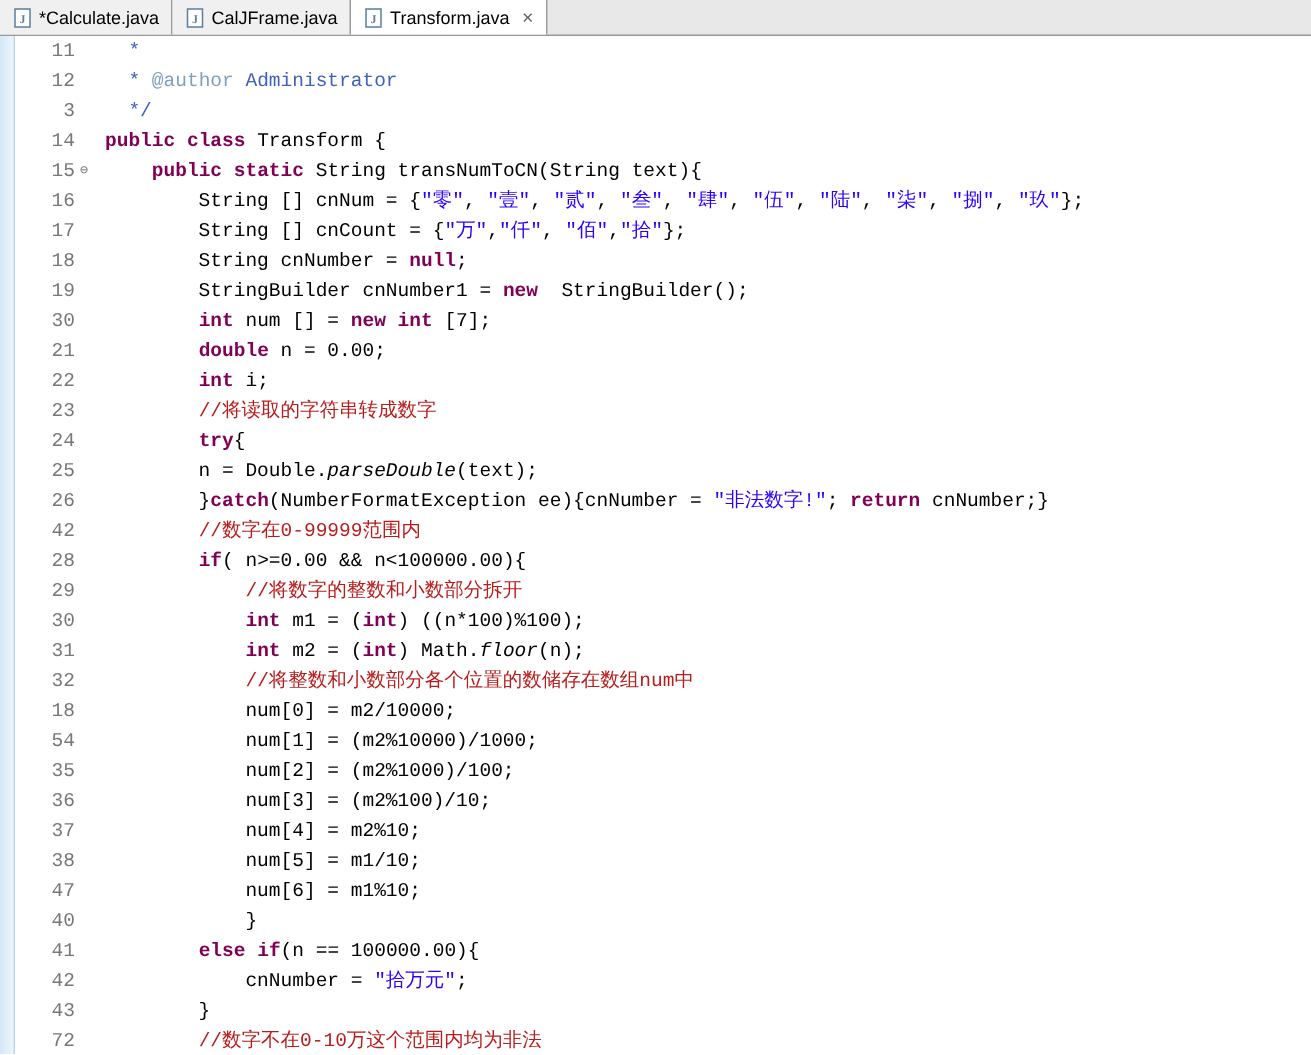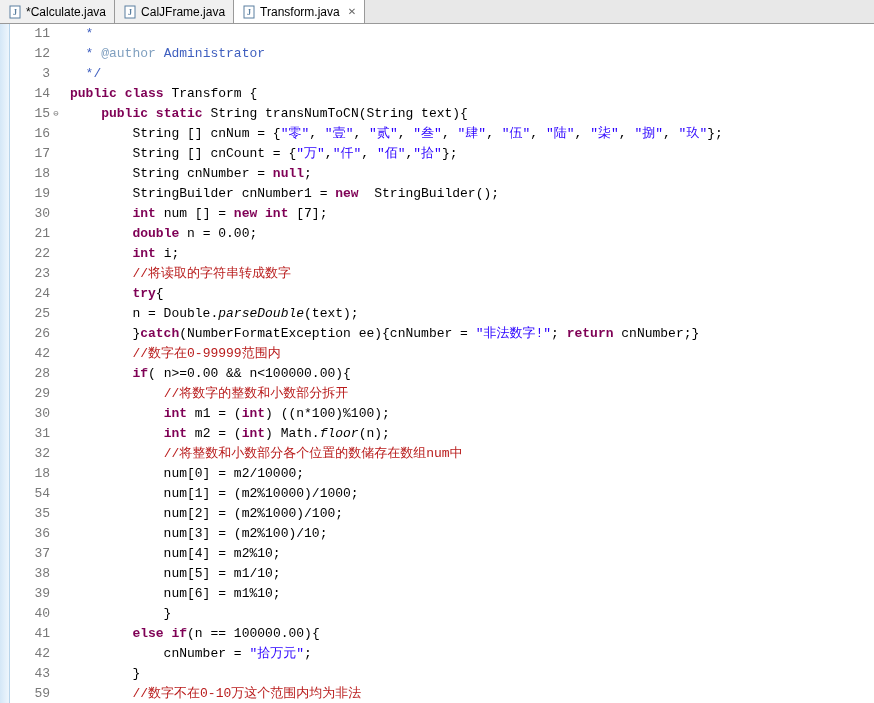--- a/index.html
+++ b/index.html
@@ -232,38 +232,38 @@
       </div>
       <div class="gutter-line">
         <span>37</span>
         <span class="marker"></span>
       </div>
       <div class="gutter-line">
         <span>38</span>
         <span class="marker"></span>
       </div>
       <div class="gutter-line">
-        <span>39</span>
+        <span>47</span>
         <span class="marker"></span>
       </div>
       <div class="gutter-line">
         <span>40</span>
         <span class="marker"></span>
       </div>
       <div class="gutter-line">
         <span>41</span>
         <span class="marker"></span>
       </div>
       <div class="gutter-line">
         <span>42</span>
         <span class="marker"></span>
       </div>
       <div class="gutter-line">
         <span>43</span>
         <span class="marker"></span>
       </div>
       <div class="gutter-line">
-        <span>59</span>
+        <span>72</span>
         <span class="marker"></span>
       </div>
     </div>
   <div class="code"><div class="code-line"><span class="jdoc">  *</span></div><div class="code-line"><span class="jdoc">  * </span><span class="jdoctag">@author</span><span class="jdoc"> Administrator</span></div><div class="code-line"><span class="jdoc">  */</span></div><div class="code-line"><span class="kw">public</span><span> </span><span class="kw">class</span><span> Transform {</span></div><div class="code-line"><span>    </span><span class="kw">public</span><span> </span><span class="kw">static</span><span> String transNumToCN(String text){</span></div><div class="code-line"><span>        String [] cnNum = {</span><span class="str">"零"</span><span>, </span><span class="str">"壹"</span><span>, </span><span class="str">"贰"</span><span>, </span><span class="str">"叁"</span><span>, </span><span class="str">"肆"</span><span>, </span><span class="str">"伍"</span><span>, </span><span class="str">"陆"</span><span>, </span><span class="str">"柒"</span><span>, </span><span class="str">"捌"</span><span>, </span><span class="str">"玖"</span><span>};</span></div><div class="code-line"><span>        String [] cnCount = {</span><span class="str">"万"</span><span>,</span><span class="str">"仟"</span><span>, </span><span class="str">"佰"</span><span>,</span><span class="str">"拾"</span><span>};</span></div><div class="code-line"><span>        String cnNumber = </span><span class="kw">null</span><span>;</span></div><div class="code-line"><span>        StringBuilder cnNumber1 = </span><span class="kw">new</span><span>  StringBuilder();</span></div><div class="code-line"><span>        </span><span class="kw">int</span><span> num [] = </span><span class="kw">new</span><span> </span><span class="kw">int</span><span> [7];</span></div><div class="code-line"><span>        </span><span class="kw">double</span><span> n = 0.00;</span></div><div class="code-line"><span>        </span><span class="kw">int</span><span> i;</span></div><div class="code-line"><span>        </span><span class="cm">//将读取的字符串转成数字</span></div><div class="code-line"><span>        </span><span class="kw">try</span><span>{</span></div><div class="code-line"><span>        n = Double.</span><span class="method-italic">parseDouble</span><span>(text);</span></div><div class="code-line"><span>        }</span><span class="kw">catch</span><span>(NumberFormatException ee){cnNumber = </span><span class="str">"非法数字!"</span><span>; </span><span class="kw">return</span><span> cnNumber;}</span></div><div class="code-line"><span>        </span><span class="cm">//数字在0-99999范围内</span></div><div class="code-line"><span>        </span><span class="kw">if</span><span>( n&gt;=0.00 &amp;&amp; n&lt;100000.00){</span></div><div class="code-line"><span>            </span><span class="cm">//将数字的整数和小数部分拆开</span></div><div class="code-line"><span>            </span><span class="kw">int</span><span> m1 = (</span><span class="kw">int</span><span>) ((n*100)%100);</span></div><div class="code-line"><span>            </span><span class="kw">int</span><span> m2 = (</span><span class="kw">int</span><span>) Math.</span><span class="method-italic">floor</span><span>(n);</span></div><div class="code-line"><span>            </span><span class="cm">//将整数和小数部分各个位置的数储存在数组num中</span></div><div class="code-line"><span>            num[0] = m2/10000;</span></div><div class="code-line"><span>            num[1] = (m2%10000)/1000;</span></div><div class="code-line"><span>            num[2] = (m2%1000)/100;</span></div><div class="code-line"><span>            num[3] = (m2%100)/10;</span></div><div class="code-line"><span>            num[4] = m2%10;</span></div><div class="code-line"><span>            num[5] = m1/10;</span></div><div class="code-line"><span>            num[6] = m1%10;</span></div><div class="code-line"><span>            }</span></div><div class="code-line"><span>        </span><span class="kw">else</span><span> </span><span class="kw">if</span><span>(n == 100000.00){</span></div><div class="code-line"><span>            cnNumber = </span><span class="str">"拾万元"</span><span>;</span></div><div class="code-line"><span>        }</span></div><div class="code-line"><span>        </span><span class="cm">//数字不在0-10万这个范围内均为非法</span></div></div>
 </div>
 
 </body></html>

